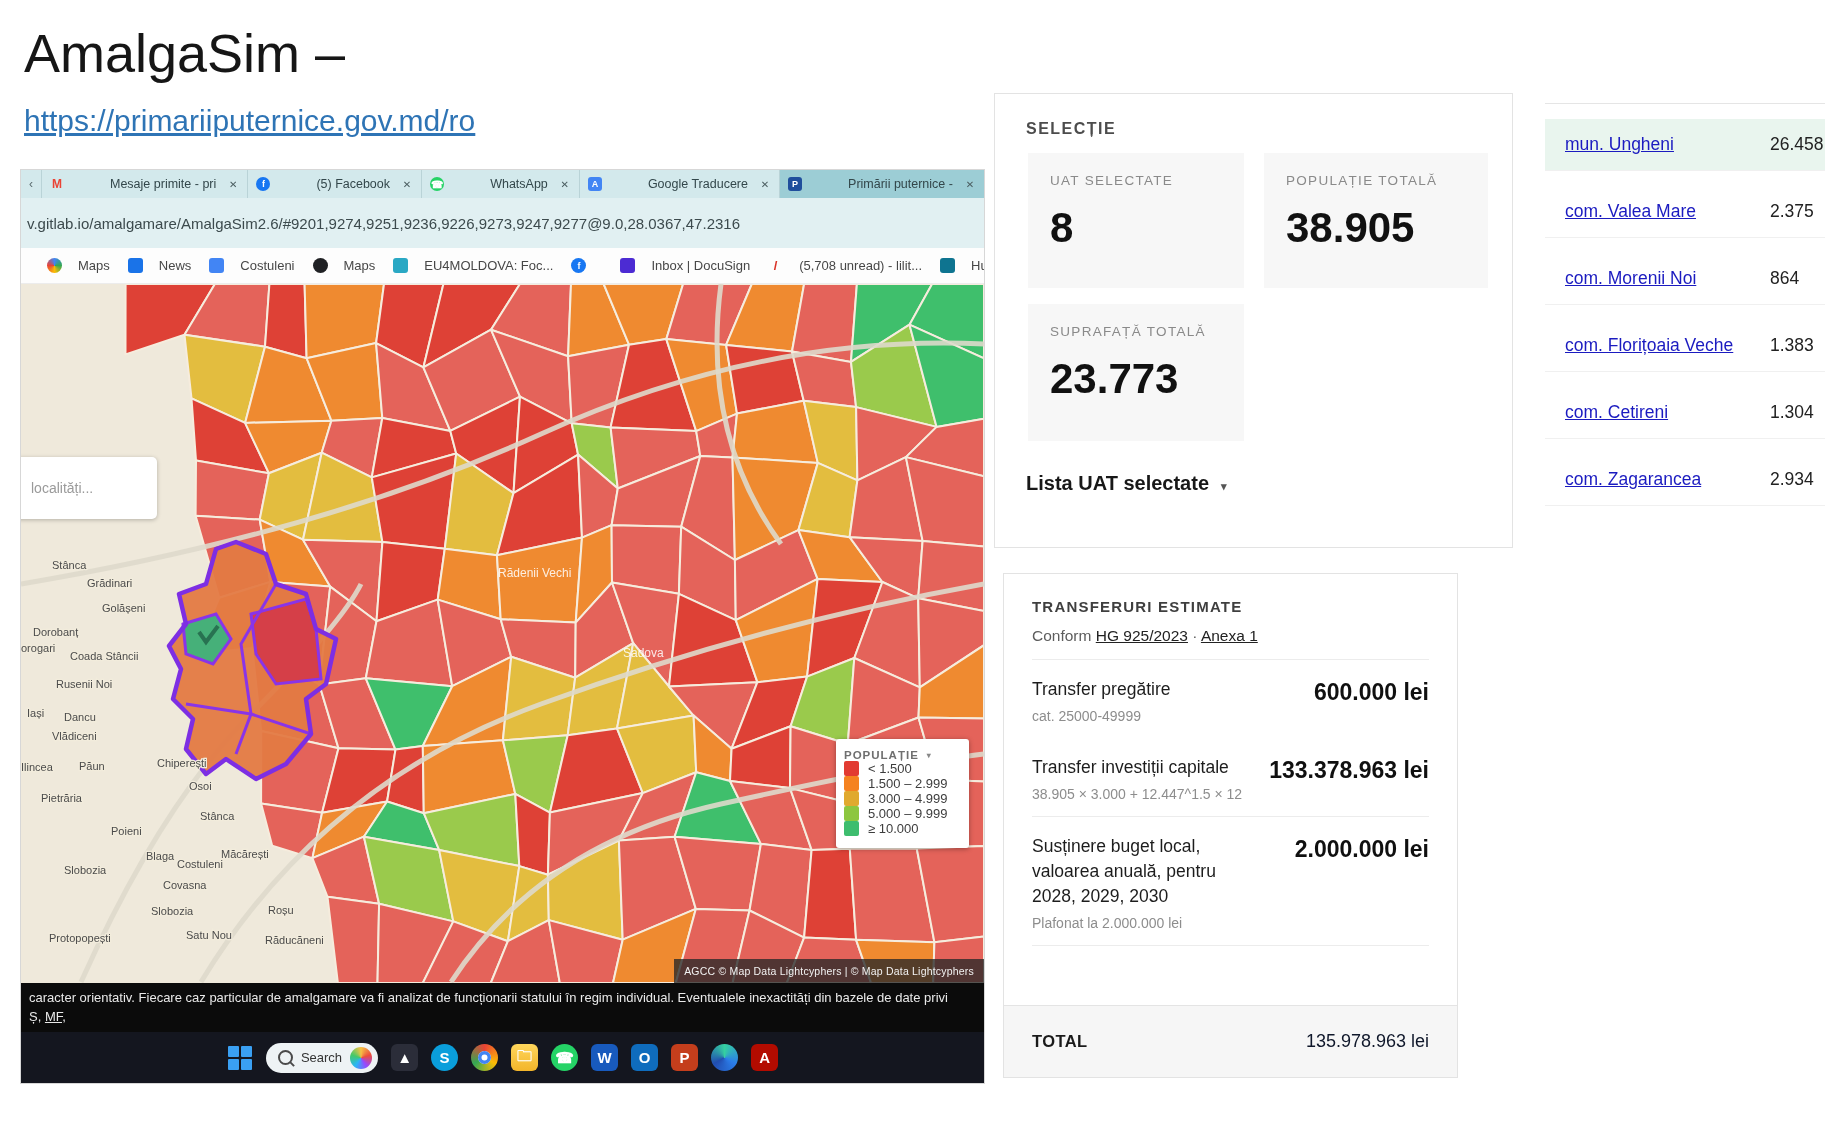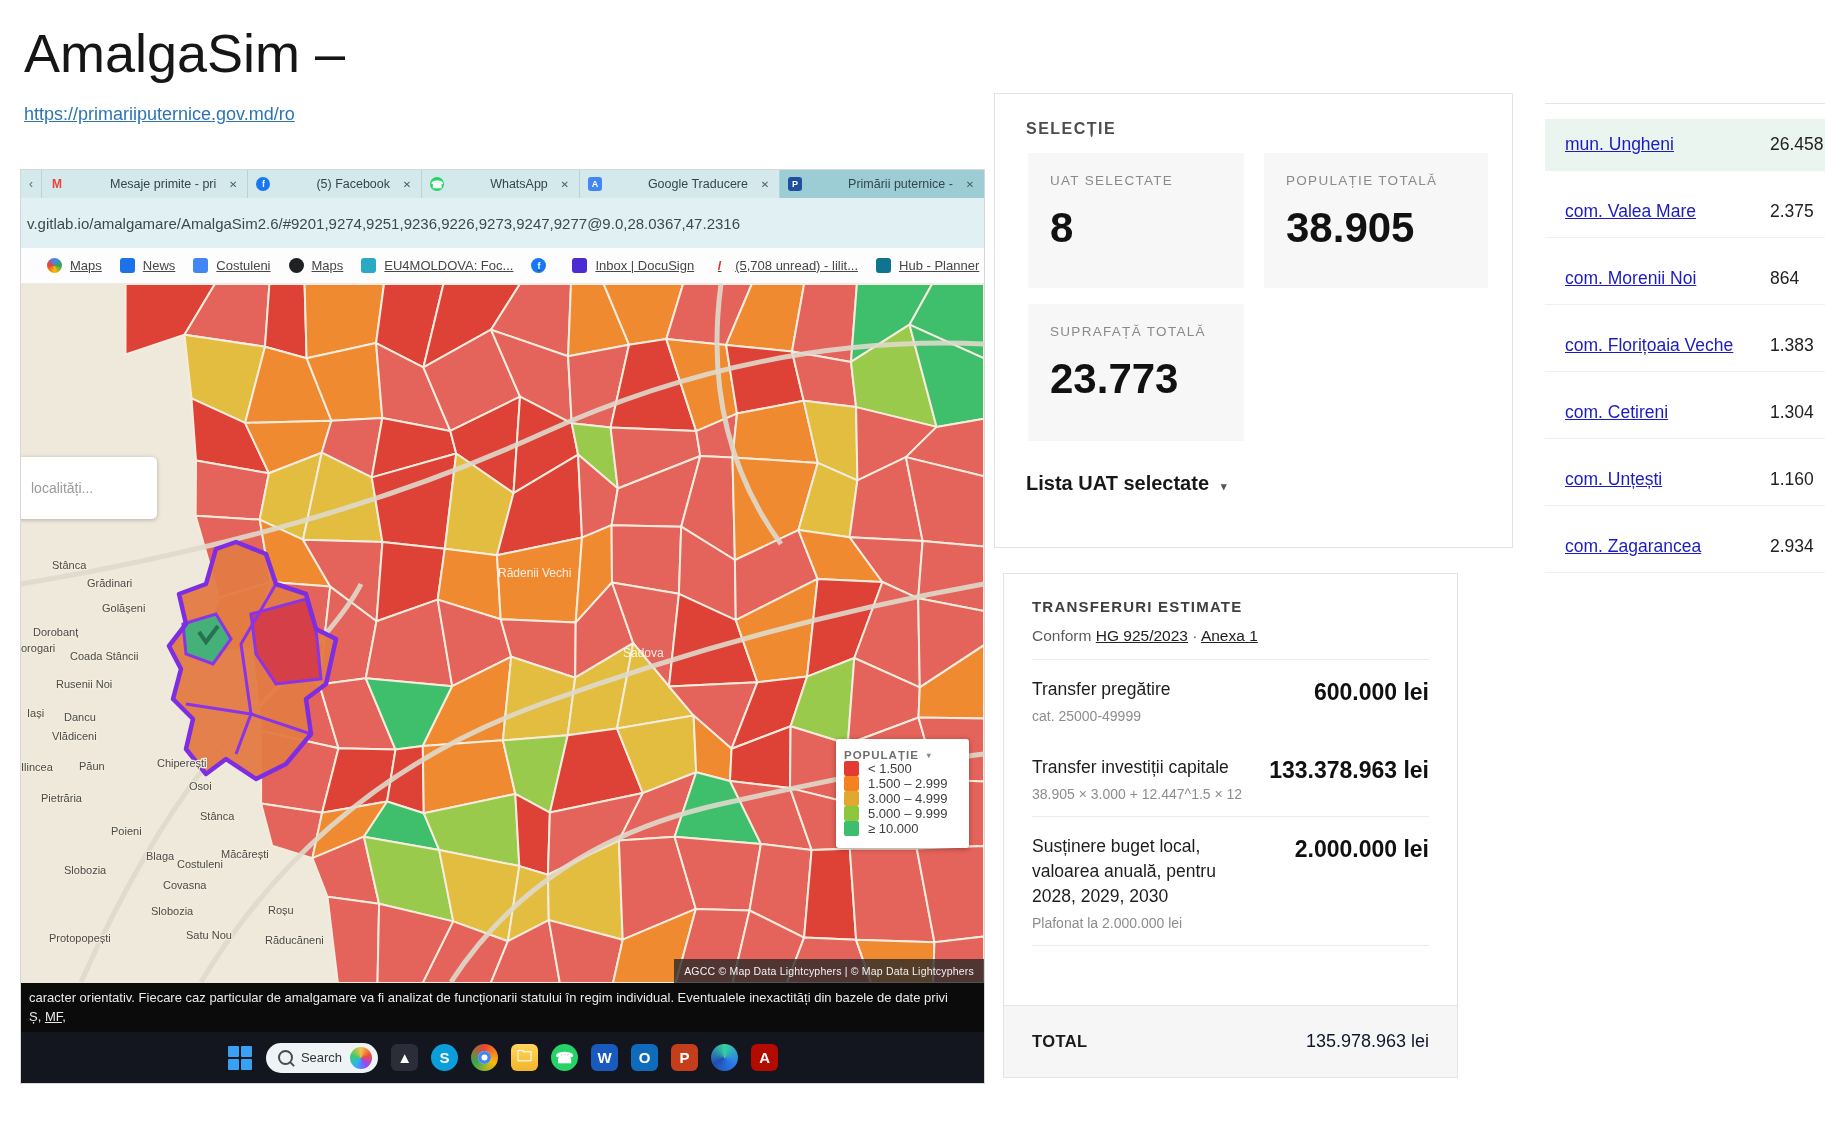--- a/index.html
+++ b/index.html
@@ -1,21 +1,21 @@
 <!DOCTYPE html>
 <html><head>
 <meta charset="utf-8">
 <style>
   html,body{margin:0;padding:0;background:#fff;}
   body{font-family:"Liberation Sans",sans-serif;}
   #stage{position:relative;width:1825px;height:1125px;background:#fff;overflow:hidden;}
 
   
   .slide-title{position:absolute;left:24px;top:22px;font-size:54px;font-weight:400;color:#161616;letter-spacing:0;}
-  .slide-link{position:absolute;left:24px;top:104px;font-size:18px;color:#2e74b5;text-decoration:underline;cursor:pointer;}
+  .slide-link{position:absolute;left:24px;top:104px;font-size:30px;color:#2e74b5;text-decoration:underline;cursor:pointer;}
 
   
   #shot{position:absolute;left:21px;top:170px;width:963px;height:913px;outline:1px solid #d7d7d7;overflow:hidden;background:#efe9db;}
 
   .tabbar{position:absolute;left:0;top:0;width:963px;height:28px;background:#d3e9ec;display:flex;align-items:stretch;}
   .tabchev{width:20px;display:flex;align-items:center;justify-content:center;color:#5a6b6e;font-size:12px;cursor:pointer;}
   .tab{flex:1 1 auto;max-width:196px;display:flex;align-items:center;gap:6px;padding:0 8px;border-left:1px solid #b9d3d7;font-size:12.5px;color:#33474b;cursor:pointer;overflow:hidden;white-space:nowrap;}
   .tab.active{background:#9ccdd5;}
   .tabtitle{flex:1 1 auto;overflow:hidden;text-overflow:ellipsis;margin-left:40px;}
   .tabx{color:#4a5d60;font-size:10px;padding:2px;cursor:pointer;}
@@ -23,21 +23,21 @@
   .fav-gmail{background:transparent;color:#ea4335;font-size:12px;}
   .fav-facebook{background:#1877f2;}
   .fav-whatsapp{background:#25d366;font-size:10px;}
   .fav-translate{background:#4285f4;border-radius:3px;}
   .fav-app{background:#1f4e9c;border-radius:3px;}
 
   .urlbar{position:absolute;left:0;top:28px;width:963px;height:50px;background:#e1f0f2;display:flex;align-items:center;}
   .urltext{font-size:15px;color:#3c4a4d;white-space:nowrap;padding-left:6px;cursor:text;}
 
   .bookmarksbar{position:absolute;left:0;top:78px;width:963px;height:36px;background:#fdfdfd;display:flex;align-items:center;gap:18px;padding-left:26px;box-sizing:border-box;border-bottom:1px solid #ececec;}
-  .bm{display:flex;align-items:flex-end;gap:8px;font-size:13px;color:#474747;cursor:pointer;white-space:nowrap;text-decoration:underline;}
+  .bm{display:flex;align-items:flex-end;gap:16px;font-size:13px;color:#474747;cursor:pointer;white-space:nowrap;}
   .bmi{width:15px;height:15px;border-radius:3px;display:inline-flex;align-items:center;justify-content:center;font-size:9px;font-weight:700;color:#fff;flex:0 0 auto;}
   .bmi-gmaps{background:conic-gradient(#4285f4,#34a853,#fbbc05,#ea4335,#4285f4);border-radius:50%;}
   .bmi-news{background:#1a73e8;}
   .bmi-translate{background:#4285f4;}
   .bmi-maps2{background:#202124;border-radius:50%;}
   .bmi-eu{background:#2aa8c4;}
   .bmi-facebook{background:#1877f2;border-radius:50%;}
   .bmi-docusign{background:#4c2bd3;}
   .bmi-slash{background:transparent;color:#d93025;font-size:13px;}
   .bmi-hub{background:#0e7490;}
@@ -526,23 +526,19 @@
         </div>
         <div class="lt-row">
           <div class="lt-name">com. Florițoaia Veche</div>
           <div class="lt-pop">1.383</div>
         </div>
         <div class="lt-row">
           <div class="lt-name">com. Cetireni</div>
           <div class="lt-pop">1.304</div>
         </div>
         <div class="lt-row">
-          <div class="lt-name">com. Unțești</div>
-          <div class="lt-pop">1.160</div>
-        </div>
-        <div class="lt-row">
           <div class="lt-name">com. Zagarancea</div>
           <div class="lt-pop">2.934</div>
         </div>
       </div>
   </div>
 
 </div>
 
 </body></html>

